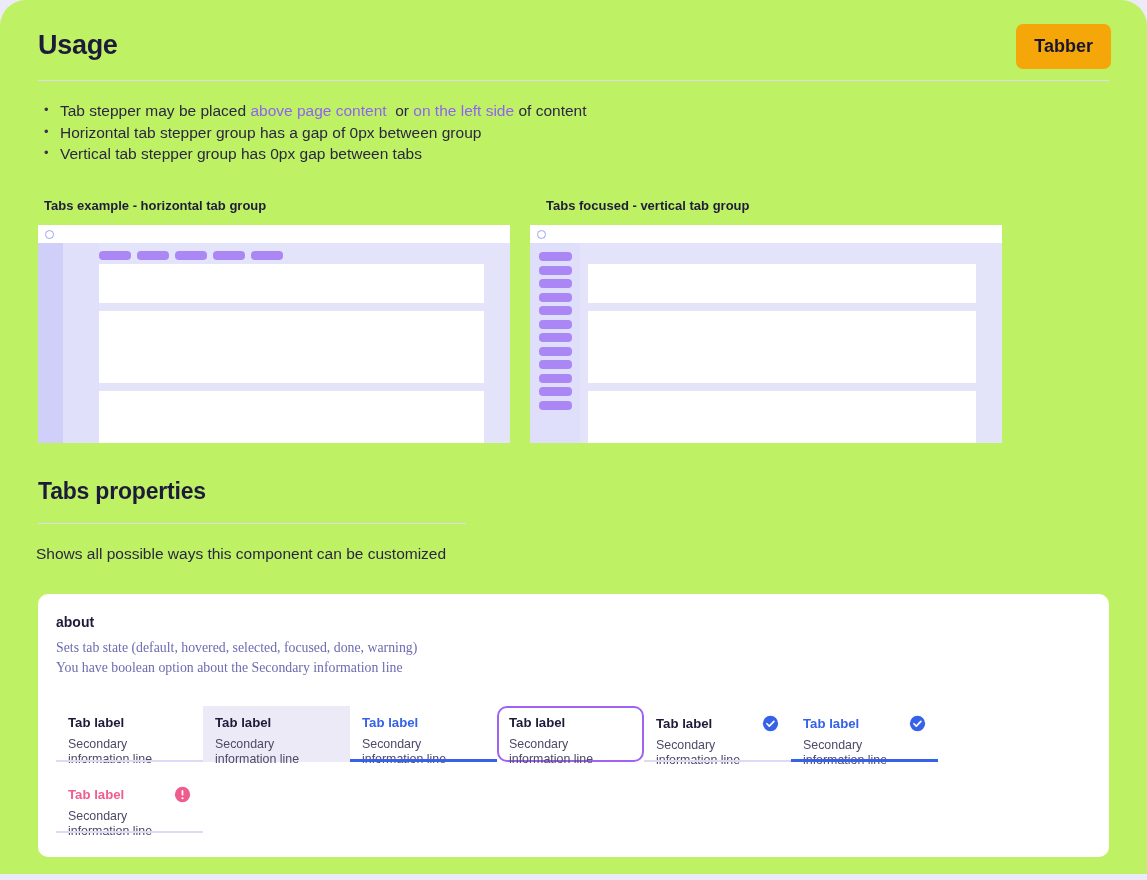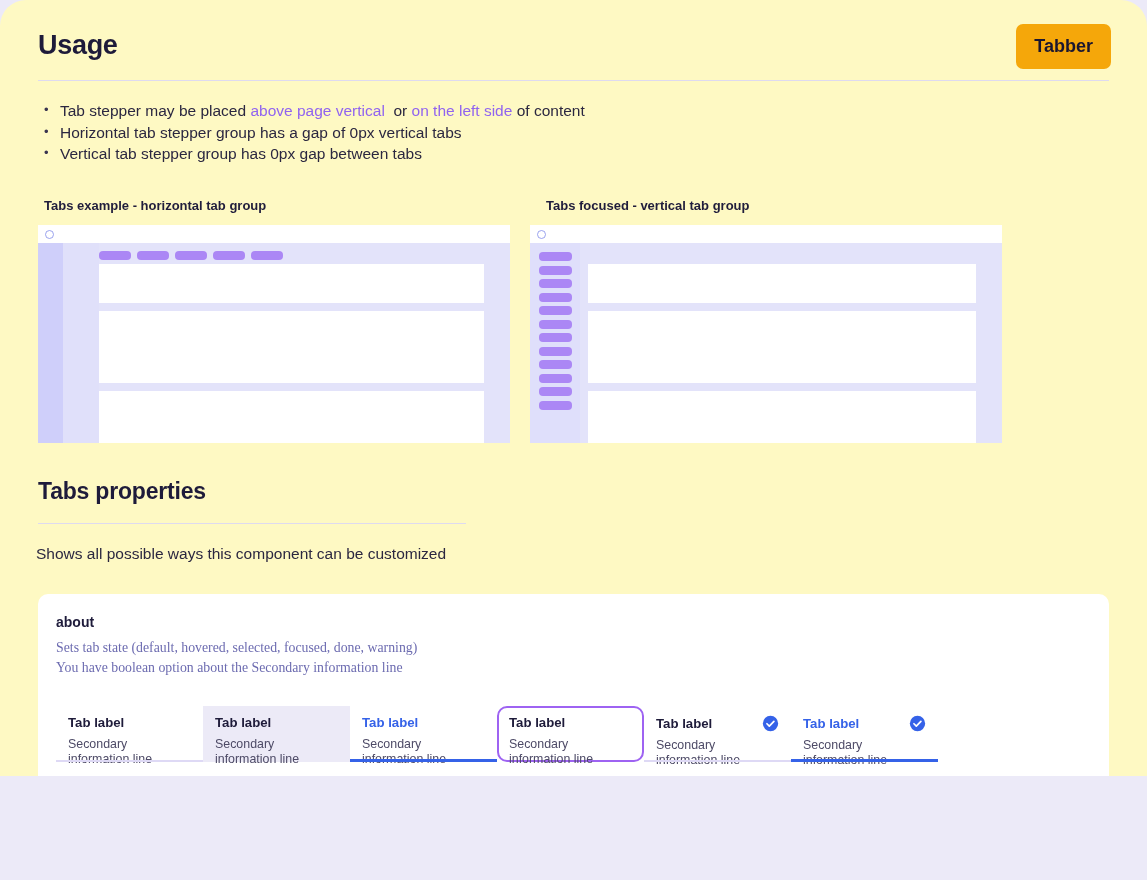--- a/index.html
+++ b/index.html
@@ -7,22 +7,22 @@
   html, body {
     width: 1147px;
     height: 880px;
     background: #eceaf8;
     font-family: "Liberation Sans", sans-serif;
   }
 
   #page {
     position: relative;
     width: 1147px;
-    height: 776px;
-    background: #fef9c3;
+    height: 874px;
+    background: #bef264;
     border-radius: 26px 26px 0 0;
     overflow: hidden;
   }
 
   
   .usage-head {
     position: absolute;
     left: 38px;
     top: 30px;
     width: 1071px;
@@ -222,22 +222,22 @@
 <div id="page">
 
   <div class="usage-head">
     <div class="usage-title">Usage</div>
     <div class="rule"></div>
   </div>
 
   <div class="badge">Tabber</div>
 
   <ul class="bullets">
-      <li><span>Tab stepper may be placed </span><span class="lnk">above page vertical</span><span>  or </span><span class="lnk">on the left side</span><span> of content</span></li>
-      <li><span>Horizontal tab stepper group has a gap of 0px vertical tabs</span></li>
+      <li><span>Tab stepper may be placed </span><span class="lnk">above page content</span><span>  or </span><span class="lnk">on the left side</span><span> of content</span></li>
+      <li><span>Horizontal tab stepper group has a gap of 0px between group</span></li>
       <li><span>Vertical tab stepper group has 0px gap between tabs</span></li>
     </ul>
 
   <div class="mock-caption" id="cap0" style="left:44px; top:198px;">Tabs example - horizontal tab group</div>
 
   <div class="mock" id="mock0" style="left:38px; top:225px;">
     <div class="mock-topbar">
       <div class="mock-dot"></div>
     </div>
     <div class="mock-body">

